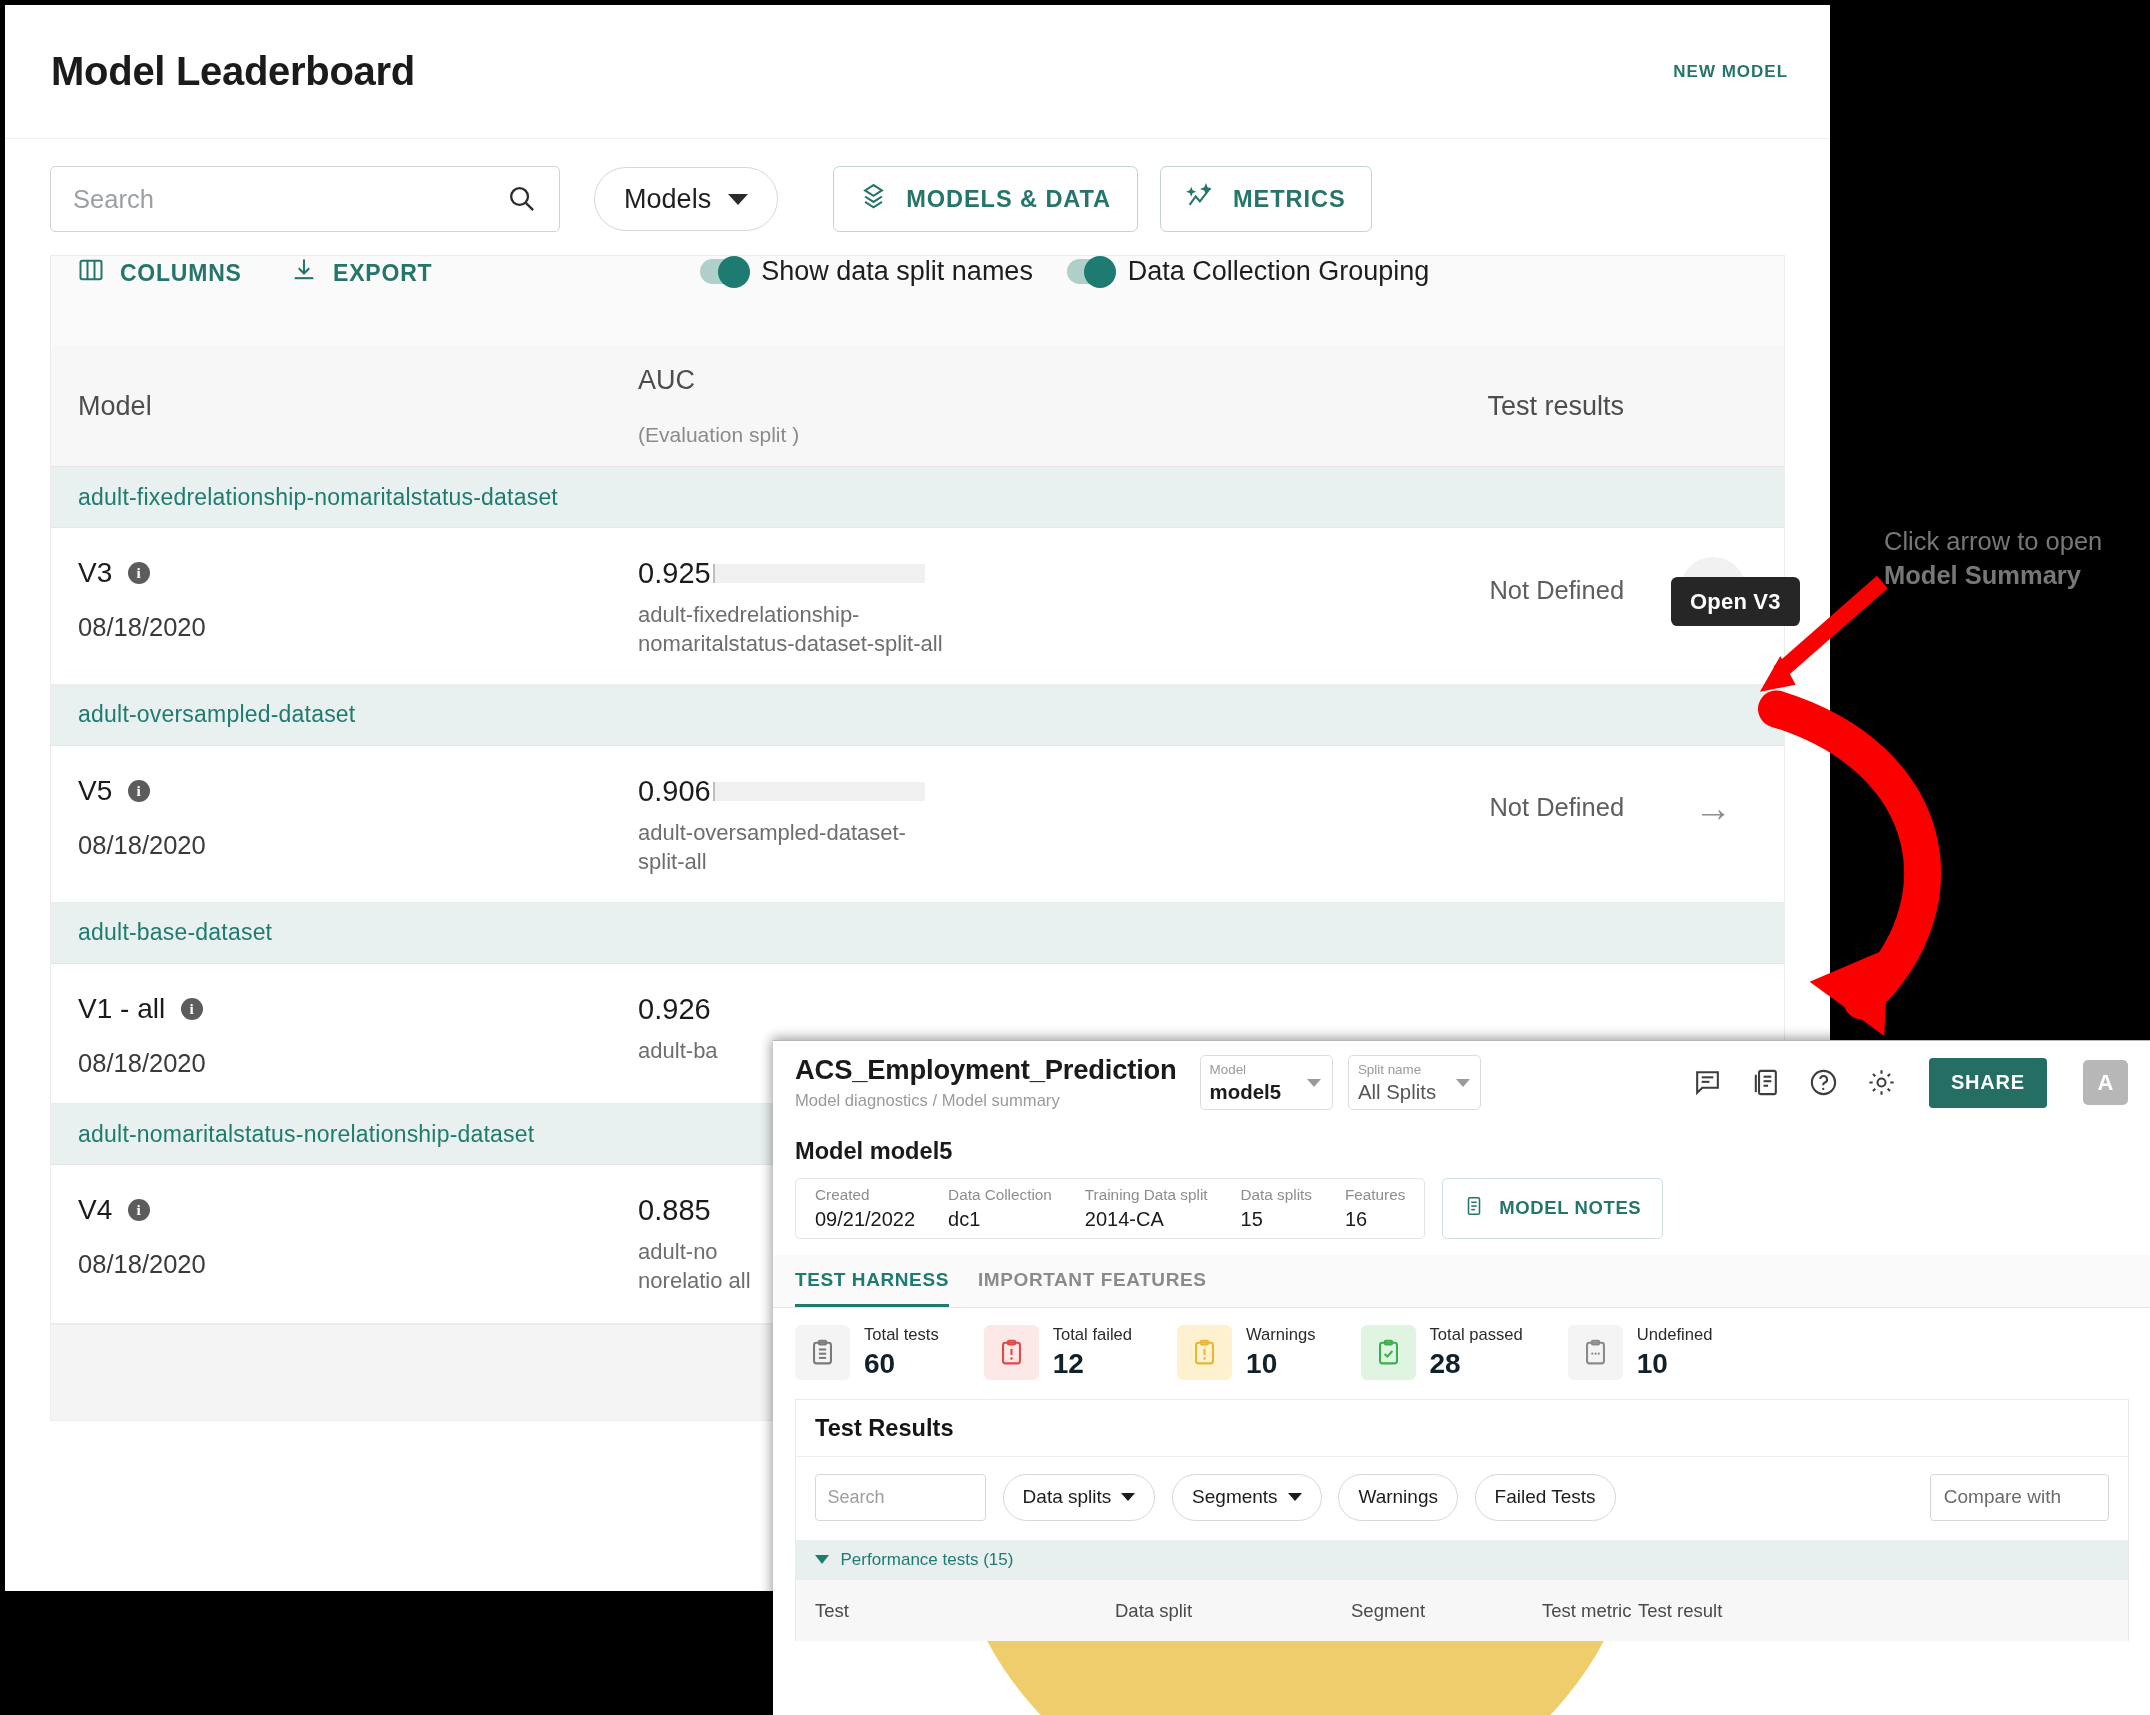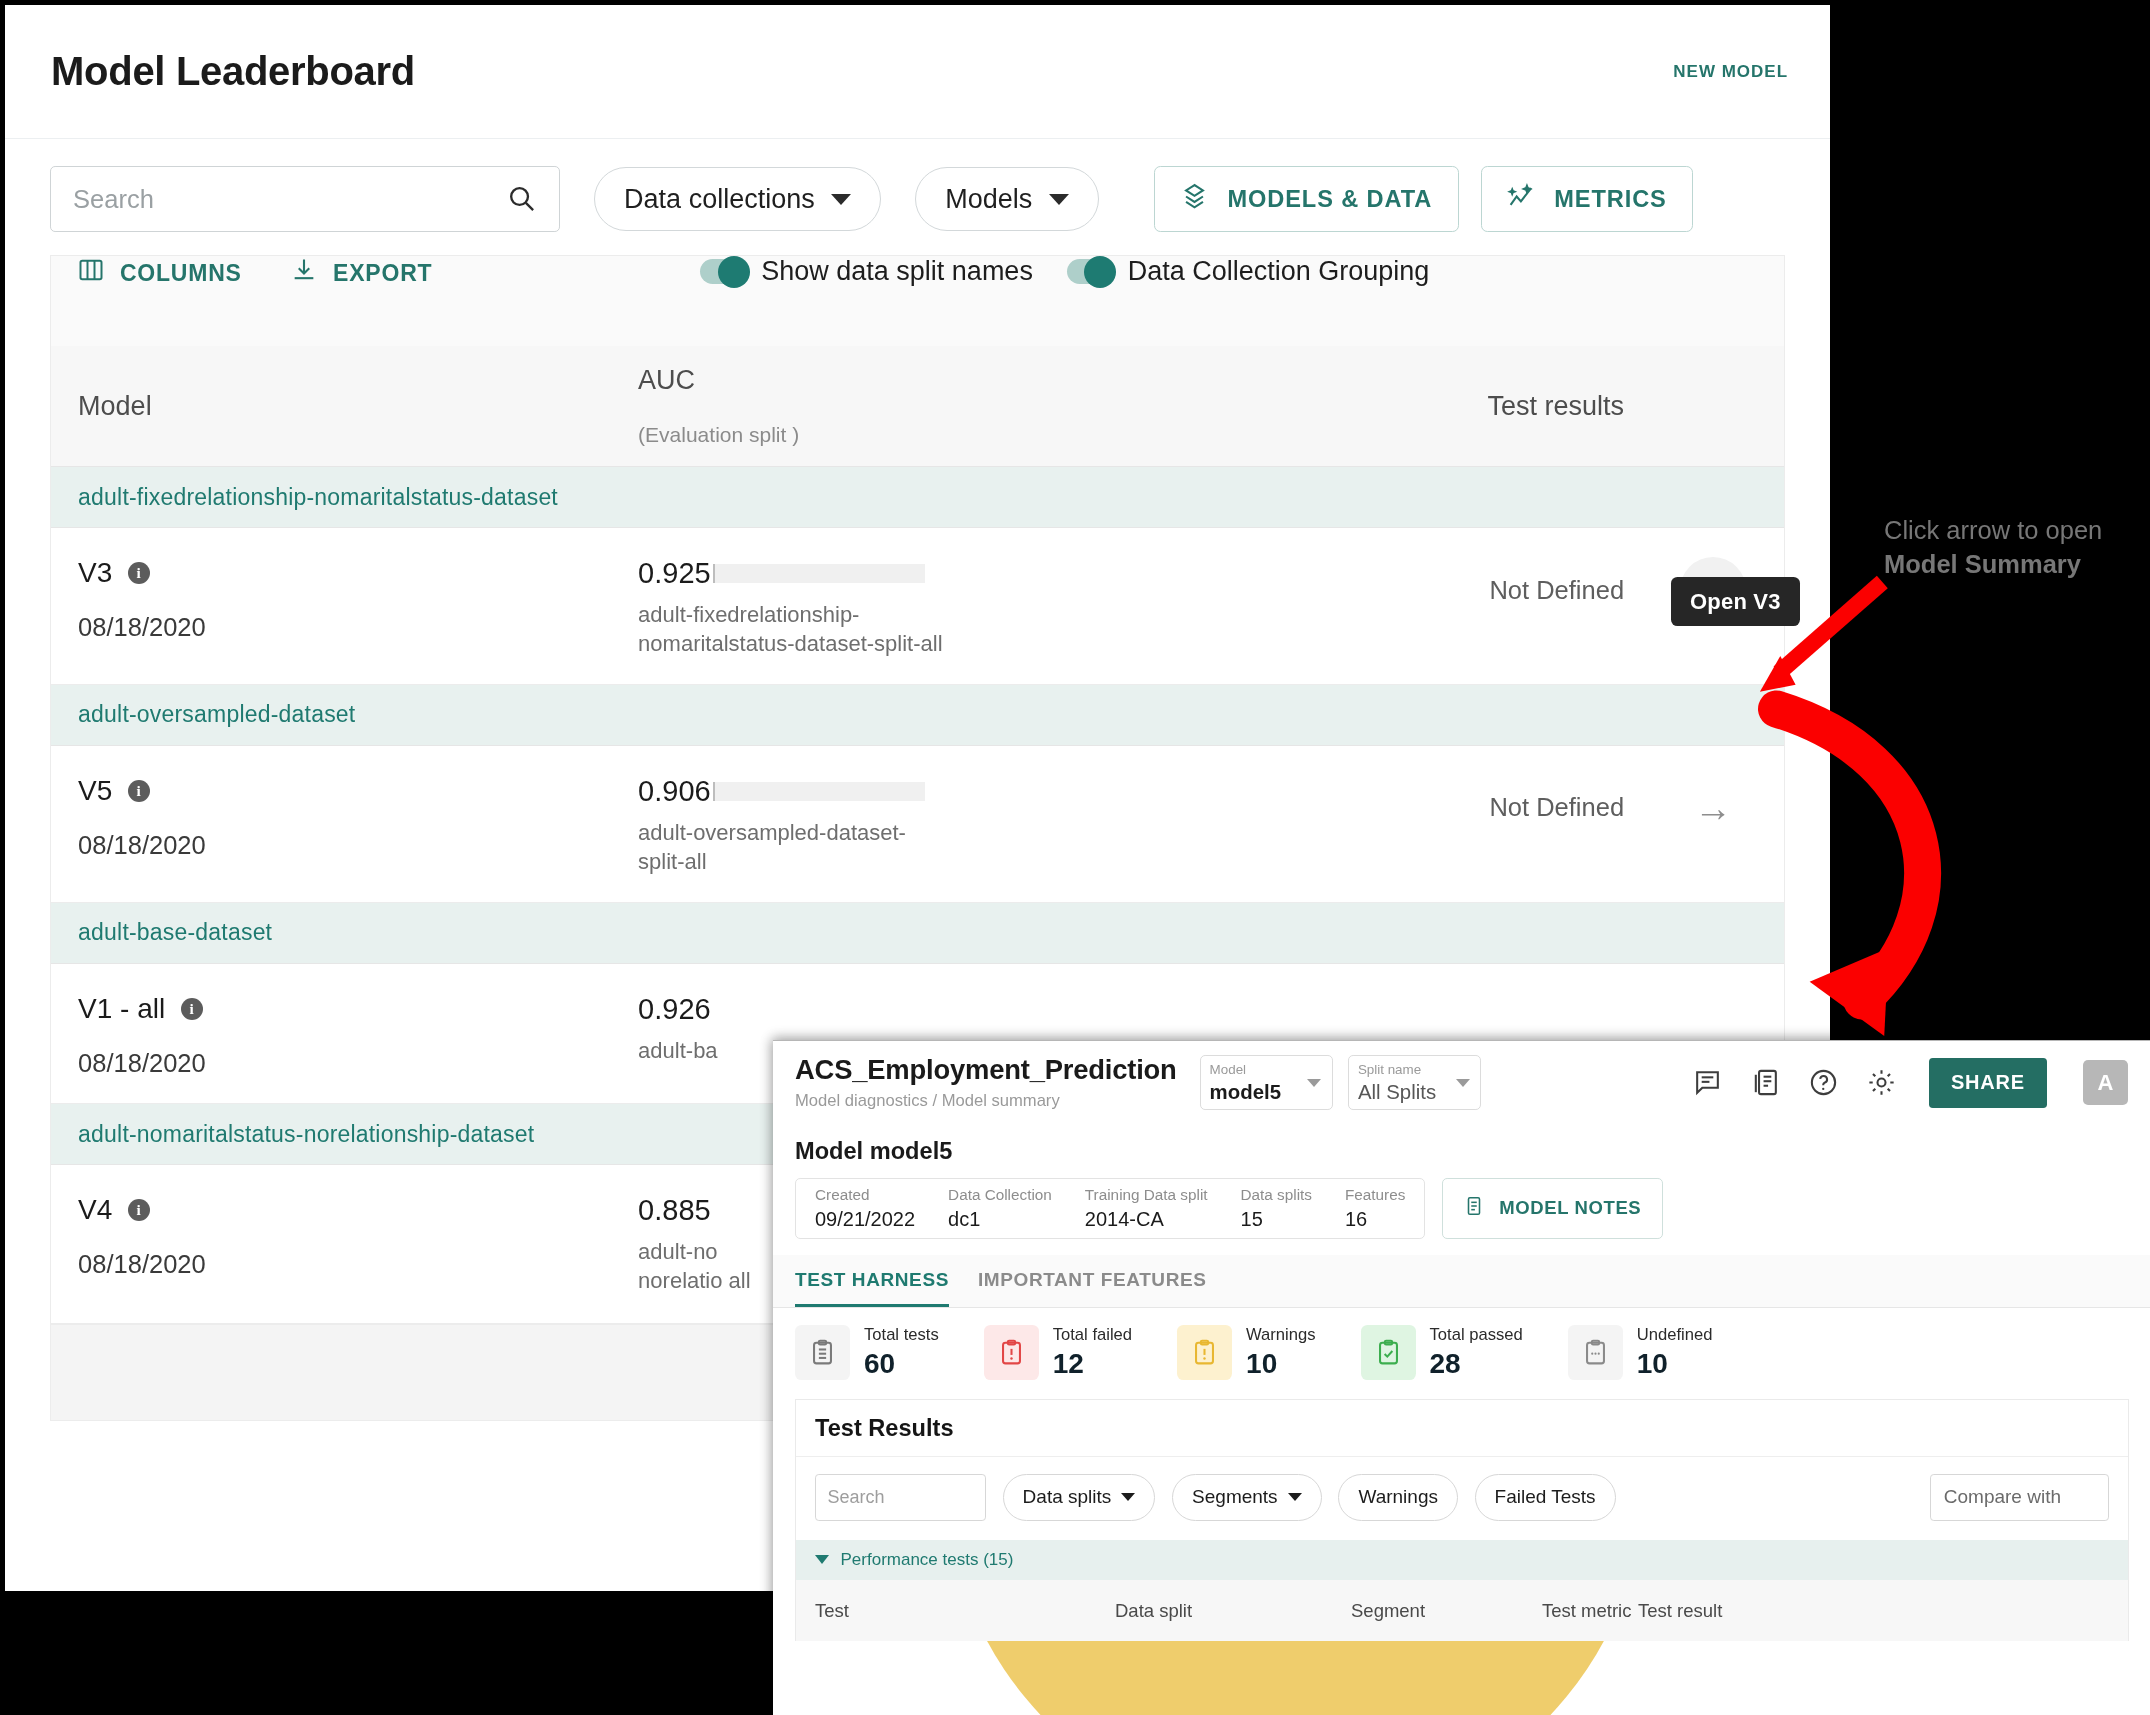--- a/index.html
+++ b/index.html
@@ -122,21 +122,21 @@
   .arrow-btn.active .arrow-glyph { color: #6d6d6d; }
   .lb-footer { margin: 0 45px; height: 96px; background: #f4f4f4; border: 1.3px solid #ececec; border-top: none; }
 
   .tooltip {
     position: absolute; left: 1671px; top: 577px; background: #262626; color: #fff;
     font-size: 22px; font-weight: 700; padding: 11.5px 19px; border-radius: 6.4px;
     letter-spacing: 0.2px; white-space: nowrap;
   }
 
   
-  #annot { position: absolute; left: 1884px; top: 513px; width: 255px; }
+  #annot { position: absolute; left: 1884px; top: 524px; width: 255px; }
   .annot-l1 { font-size: 25.5px; color: #777777; line-height: 1.35; }
   .annot-l2 { font-size: 25.5px; color: #777777; font-weight: 700; line-height: 1.35; }
   #redlayer { position: absolute; left: 0; top: 0; width: 2151px; height: 1715px; pointer-events: none; }
 
   
   #summary {
     position: absolute; left: 773px; top: 1040px; width: 1378px; height: 675px;
     background: #ffffff; overflow: hidden;
     box-shadow: 0 -2.6px 11.5px rgba(0,0,0,.25), -2.6px 0 11.5px rgba(0,0,0,.18);
     border-top: 1.9px solid #b6b6b6;
@@ -256,24 +256,20 @@
       <div class="search-box">
         <input type="text" placeholder="Search" style="">
         <span>
           <svg width="31" height="31" viewBox="0 0 24 24" fill="none" stroke="#2b2b2b" stroke-width="1.8">
               <circle cx="10.5" cy="10.5" r="6.5"></circle>
               <line x1="15.4" y1="15.4" x2="21" y2="21"></line>
             </svg>
         </span>
       </div>
 
-      <div class="pill m-left">
-        <span>Data collections</span>
-        <span class="caret"></span>
-      </div>
 
       <div class="pill m-left">
         <span>Models</span>
         <span class="caret"></span>
       </div>
 
       <button class="outline-btn md">
         <span>
           <svg width="29" height="29" viewBox="0 0 24 24" fill="none" stroke="#25756b" stroke-width="1.7">
               <path d="M12 2.5 5 7l7 4.5L19 7z"></path>

